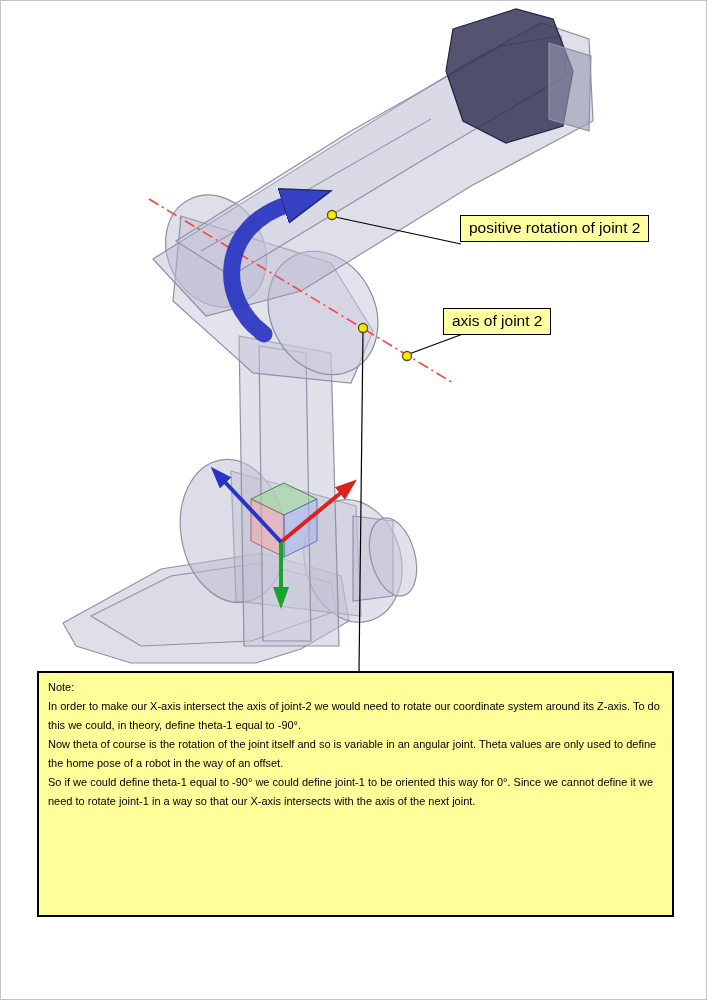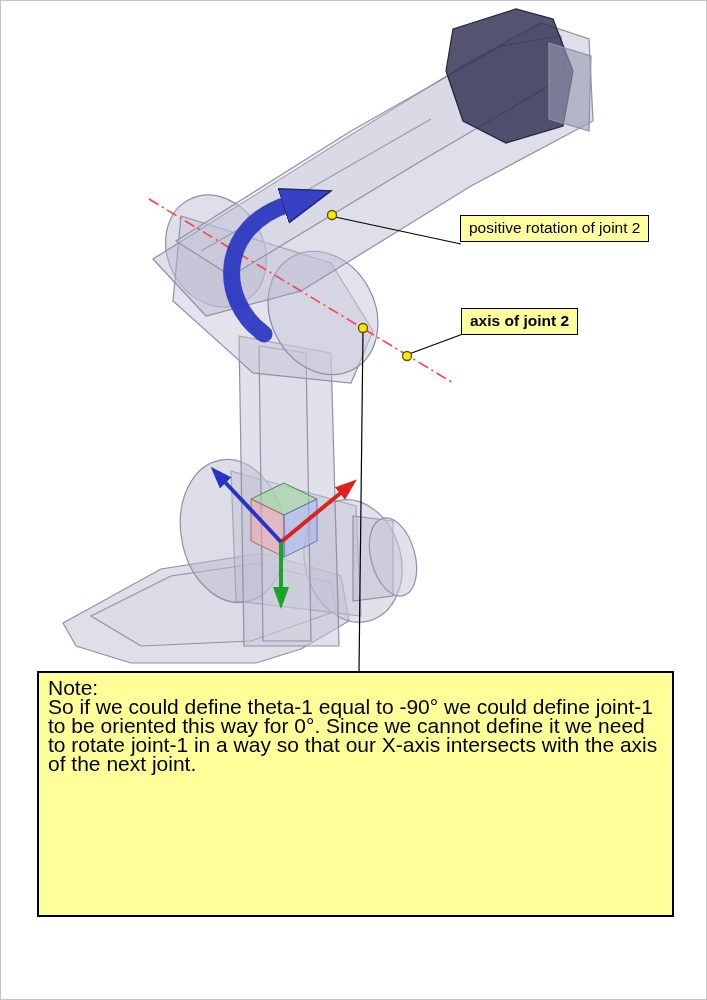--- a/index.html
+++ b/index.html
@@ -8,25 +8,25 @@
     border:1px solid #c4c4c4; box-sizing:border-box;
     font-family:"Liberation Sans", sans-serif; color:#000; overflow:hidden;
   }
   svg.scene { position:absolute; left:0; top:0; }
   .callout {
     position:absolute; background:#ffffa0; border:1.6px solid #000;
     padding:3px 8px 4px 8px; font-size:15.5px; line-height:18px;
     white-space:nowrap; color:#000;
   }
   .callout-1 { left:459px; top:214px; }
-  .callout-2 { left:460px; top:307px;font-weight:bold; }
+  .callout-2 { left:442px; top:307px; }
   .note {
     position:absolute; left:36px; top:670px; width:637px; height:246px;
     background:#ffff99; border:2px solid #000; box-sizing:border-box;
-    padding:5px 9px 4px 9px; font-size:21px; line-height:19px;
+    padding:5px 9px 4px 9px; font-size:11px; line-height:19px;
   }
   .note p { margin:0; padding:0; }
 </style>
 </head>
 <body>
 
 <div class="canvas">
 
   <svg class="scene" width="707" height="1000" viewBox="0 0 707 1000">
     <defs>
@@ -107,16 +107,18 @@
       <circle cx="406" cy="355" r="4.5"></circle>
     </g>
   </svg>
 
   <div class="callout callout-1">positive rotation of joint 2</div>
 
   <div class="callout callout-2">axis of joint 2</div>
 
   <div class="note">
     <p>Note:</p>
+    <p>In order to make our X-axis intersect the axis of joint-2 we would need to rotate our coordinate system around its Z-axis. To do this we could, in theory,  define theta-1 equal to -90°.</p>
+    <p>Now theta of course is the rotation of the joint itself and so is variable in an angular joint. Theta values are only used to define the home pose of a robot in the way of an offset.</p>
     <p>So if we could define theta-1 equal to -90° we could define joint-1  to be oriented this way for 0°.  Since we cannot define it we need to rotate joint-1 in a way so that our X-axis intersects with the axis of the next joint.</p>
   </div>
 
 </div>
 
 </body></html>

